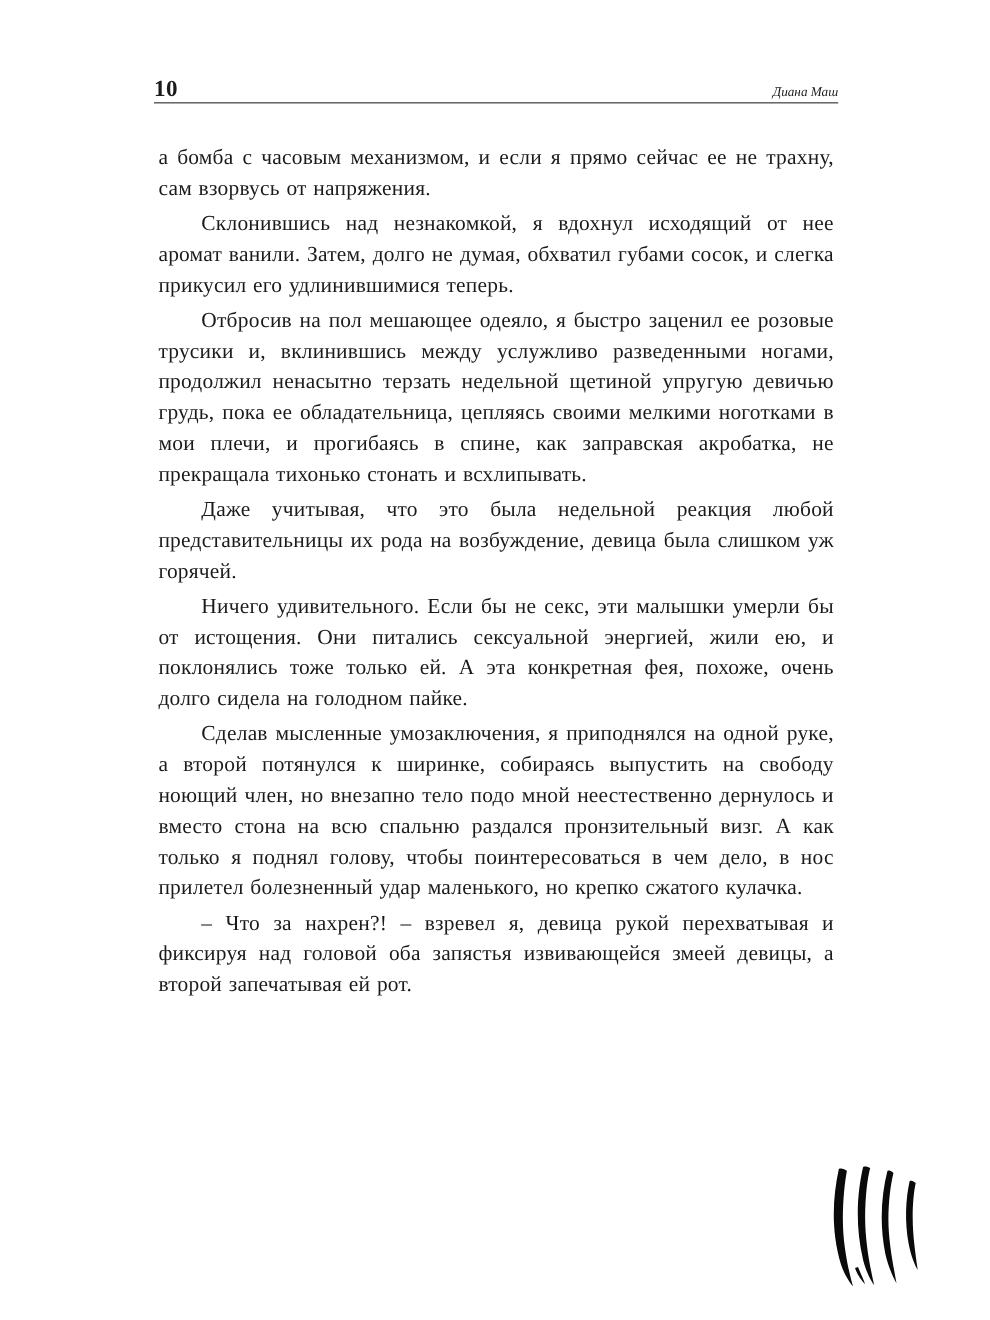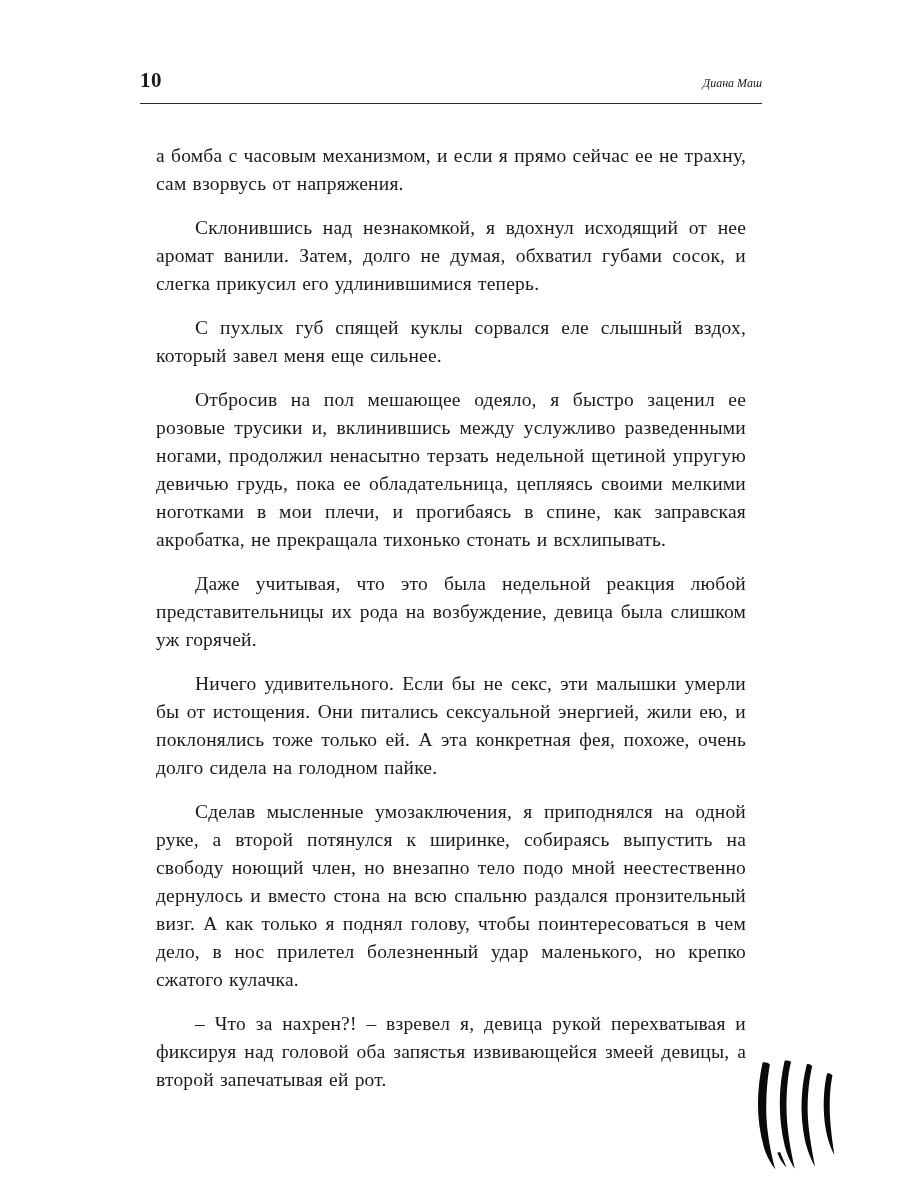--- a/index.html
+++ b/index.html
@@ -19,21 +19,20 @@
   }
   .header {
     position: absolute;
     top: 68px;
     left: 140px;
     width: 622px;
     display: flex;
     justify-content: space-between;
     align-items: baseline;
     border-bottom: 1.5px solid #2a2a2a;
-    padding-bottom: 10px;
   }
   .page-number {
     font-size: 21px;
     font-weight: bold;
     letter-spacing: 0.5px;
   }
   .running-head {
     font-size: 12px;
     font-weight: normal;
     font-style: italic;
@@ -42,21 +41,21 @@
     position: absolute;
     top: 126px;
     left: 140px;
     width: 622px;
     font-size: 19.5px;
     line-height: 28px;
     text-align: justify;
     letter-spacing: 0.2px;
   }
   .body-text p {
-    margin: 16px;
+    margin: 4px;
     text-indent: 2em;
     word-spacing: 1px;
     font-family: Liberation Serif, serif;
   }
   .body-text p.no-indent {
     text-indent: 0;
   }
   .claw-mark {
     position: absolute;
     right: 62px;
@@ -71,21 +70,20 @@
 <div class="page">
 
   <div class="header">
     <span class="page-number">10</span>
     <span class="running-head">Диана Маш</span>
   </div>
 
   <div class="body-text">
     <p class="no-indent">а бомба с часовым механизмом, и если я прямо сейчас ее не трахну, сам взорвусь от напряжения.</p>
     <p>Склонившись над незнакомкой, я вдохнул исходящий от нее аромат ванили. Затем, долго не думая, обхватил губами сосок, и слегка прикусил его удлинившимися теперь.</p>
-    <p>С пухлых губ спящей куклы сорвался еле слышный вздох, который завел меня еще сильнее.</p>
     <p>Отбросив на пол мешающее одеяло, я быстро заценил ее розовые трусики и, вклинившись между услужливо разведенными ногами, продолжил ненасытно терзать недельной щетиной упругую девичью грудь, пока ее обладательница, цепляясь своими мелкими ноготками в мои плечи, и прогибаясь в спине, как заправская акробатка, не прекращала тихонько стонать и всхлипывать.</p>
     <p>Даже учитывая, что это была недельной реакция любой представительницы их рода на возбуждение, девица была слишком уж горячей.</p>
     <p>Ничего удивительного. Если бы не секс, эти малышки умерли бы от истощения. Они питались сексуальной энергией, жили ею, и поклонялись тоже только ей. А эта конкретная фея, похоже, очень долго сидела на голодном пайке.</p>
     <p>Сделав мысленные умозаключения, я приподнялся на одной руке, а второй потянулся к ширинке, собираясь выпустить на свободу ноющий член, но внезапно тело подо мной неестественно дернулось и вместо стона на всю спальню раздался пронзительный визг. А как только я поднял голову, чтобы поинтересоваться в чем дело, в нос прилетел болезненный удар маленького, но крепко сжатого кулачка.</p>
     <p>– Что за нахрен?! – взревел я, девица рукой перехватывая и фиксируя над головой оба запястья извивающейся змеей девицы, а второй запечатывая ей рот.</p>
   </div>
 
   <svg class="claw-mark" viewBox="0 0 100 120" xmlns="http://www.w3.org/2000/svg" aria-hidden="true">
     <g fill="#0a0a0a">
 

